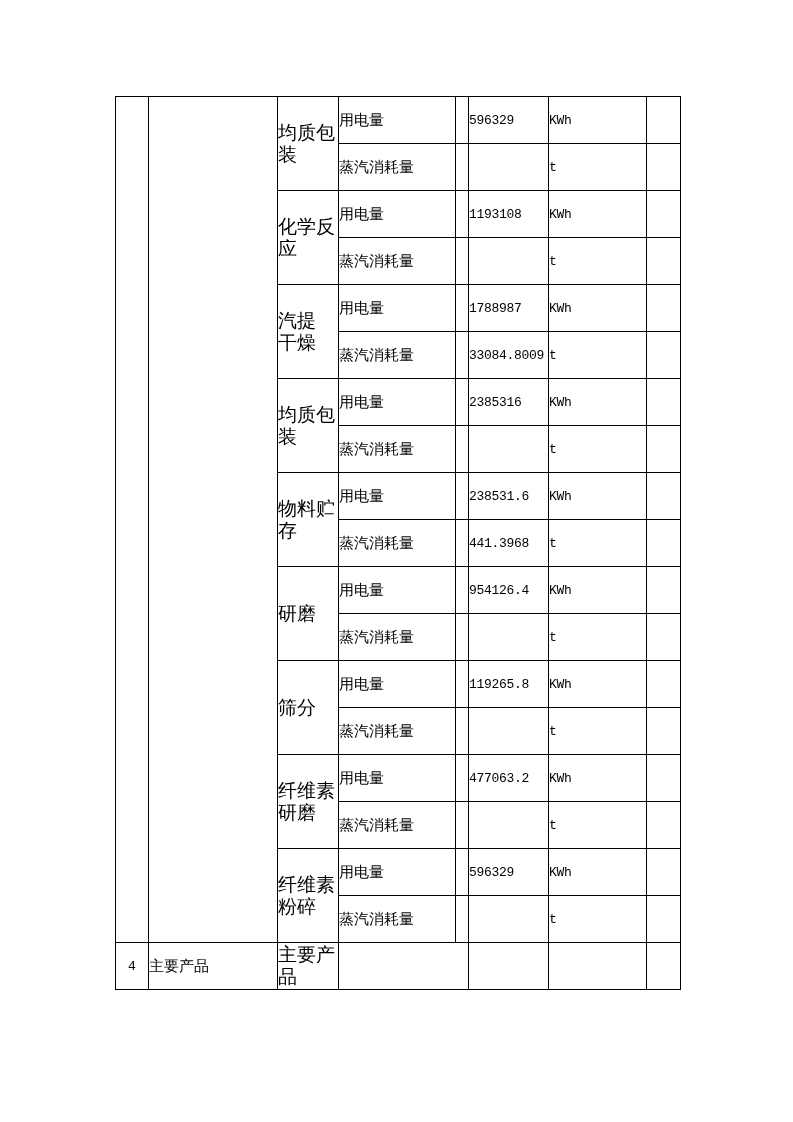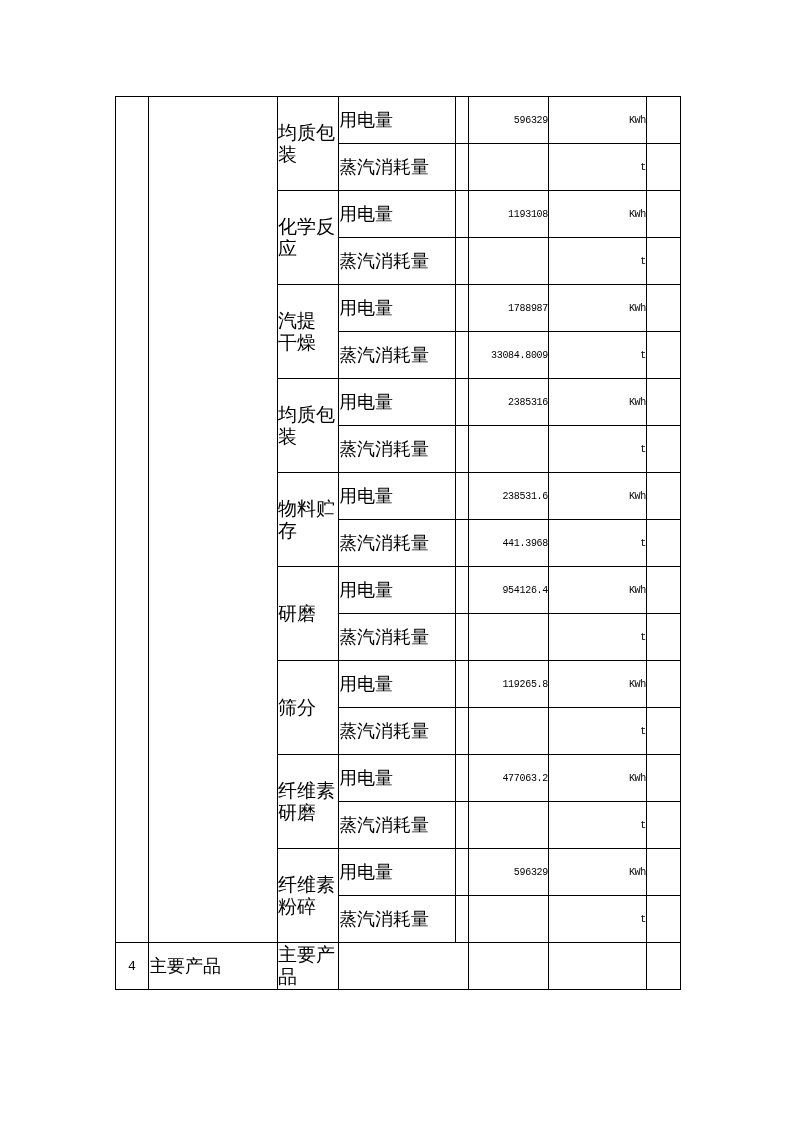--- a/index.html
+++ b/index.html
@@ -30,32 +30,30 @@
     vertical-align: middle;
     overflow: hidden;
     box-sizing: border-box;
   }
   td.cjk {
     font-size: 19px;
     line-height: 22px;
     padding: 1px 2px 1px 5px;
   }
   td.metric {
-    font-size: 18px;
+    font-size: 15px;
     padding-left: 6px;
     white-space: nowrap;
-    border-radius: 21px;
   }
   td.num {
     font-family: "Liberation Mono", "DejaVu Sans Mono", monospace;
-    font-size: 10px;
+    font-size: 13px;
     letter-spacing: -0.3px;
     padding-left: 6px;
     white-space: nowrap;
-    text-align: right;
   }
   td.index-cell {
     text-align: center;
     font-family: "Liberation Mono", "DejaVu Sans Mono", monospace;
     font-size: 13px;
   }
   td.spacer-cell { padding: 0; }
 </style>
 </head>
 <body>

